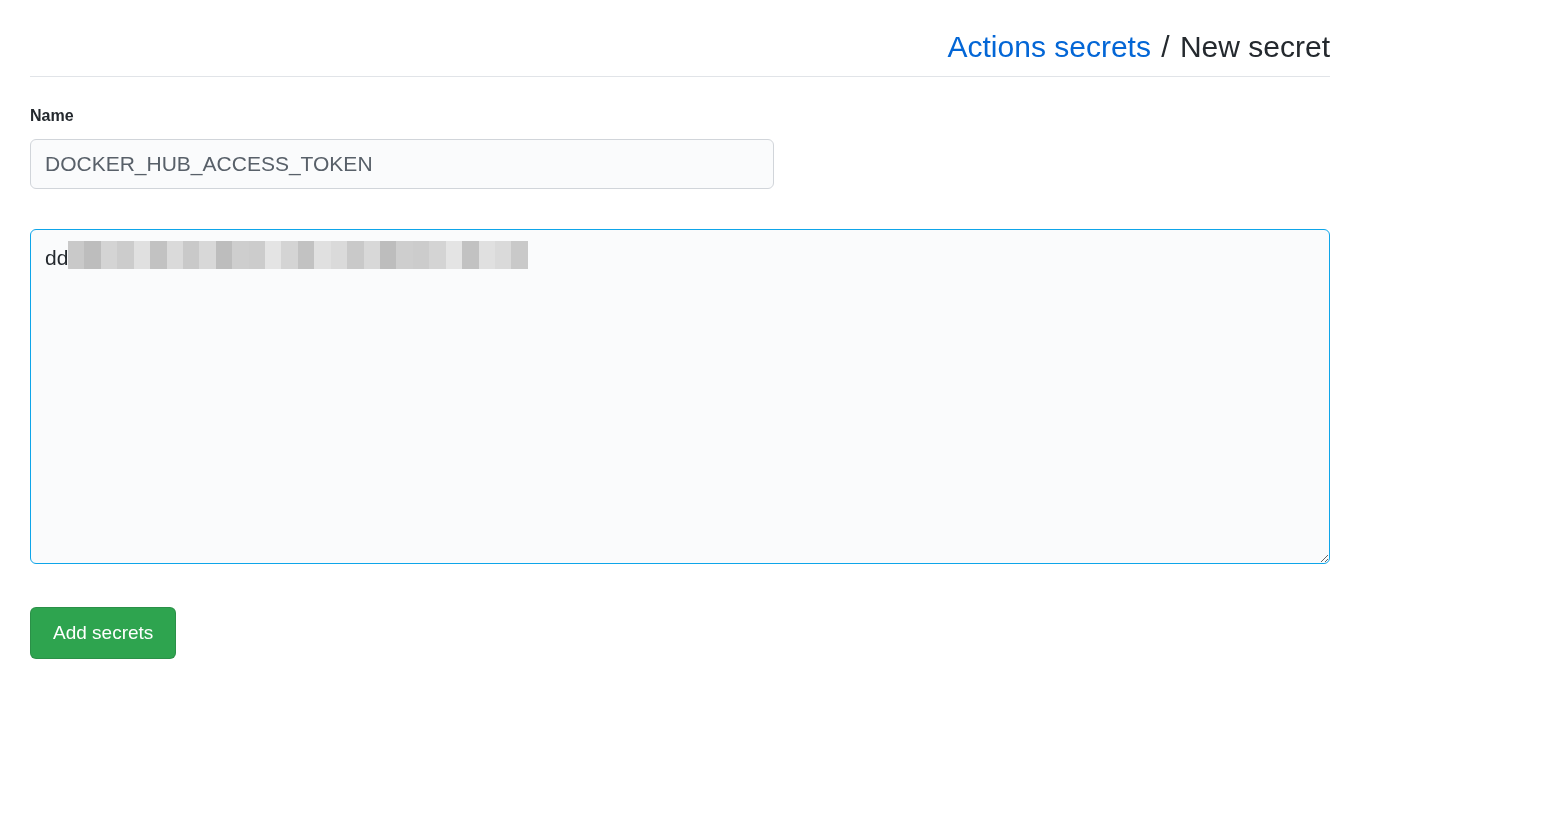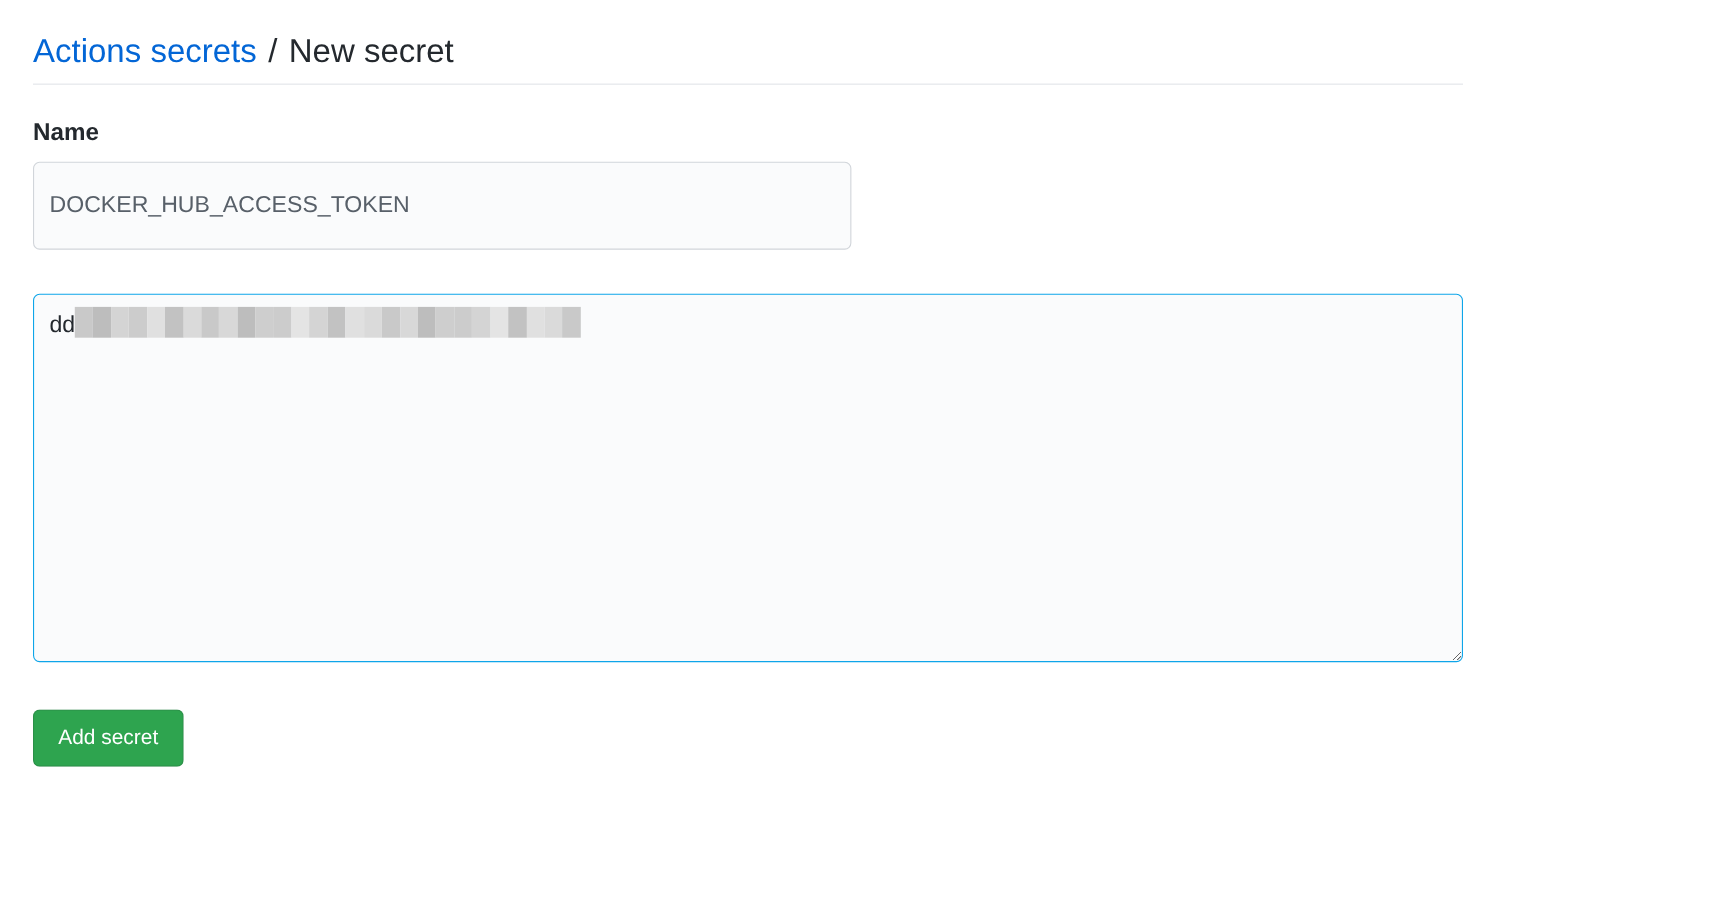--- a/index.html
+++ b/index.html
@@ -16,47 +16,48 @@
     }
     .container {
       max-width: 1300px;
     }
     .breadcrumb {
       font-size: 30px;
       font-weight: 400;
       padding-bottom: 12px;
       border-bottom: 1px solid #e1e4e8;
       margin-bottom: 30px;
+      text-align: right;
     }
     .breadcrumb-link {
       color: #0366d6;
       text-decoration: none;
       cursor: pointer;
     }
     .breadcrumb-sep {
       color: #24292e;
       margin: 0 2px;
     }
     .breadcrumb-current {
       color: #24292e;
     }
     .form-group {
       margin-bottom: 40px;
     }
     .label {
       display: block;
       font-weight: 600;
-      font-size: 22px;
+      font-size: 16px;
       color: #24292e;
       margin-bottom: 14px;
     }
     .name-input {
       width: 744px;
       max-width: 100%;
-      padding: 27px 14px;
+      padding: 12px 14px;
       font-size: 21px;
       color: #586069;
       background-color: #fafbfc;
       border: 1px solid #d1d5da;
       border-radius: 6px;
       outline: none;
       font-family: inherit;
     }
     .value-textarea {
       width: 100%;
@@ -154,14 +155,14 @@
           <span class="p2"></span>
           <span class="p10"></span>
         <span class="p7"></span>
           <span class="p4"></span>
           <span class="p6"></span>
           <span class="p1"></span>
       </div>
     </div>
   </div>
 
-  <button class="submit-btn">Add secret</button>
+  <button class="submit-btn">Add secrets</button>
 </div>
 
 </body></html>

